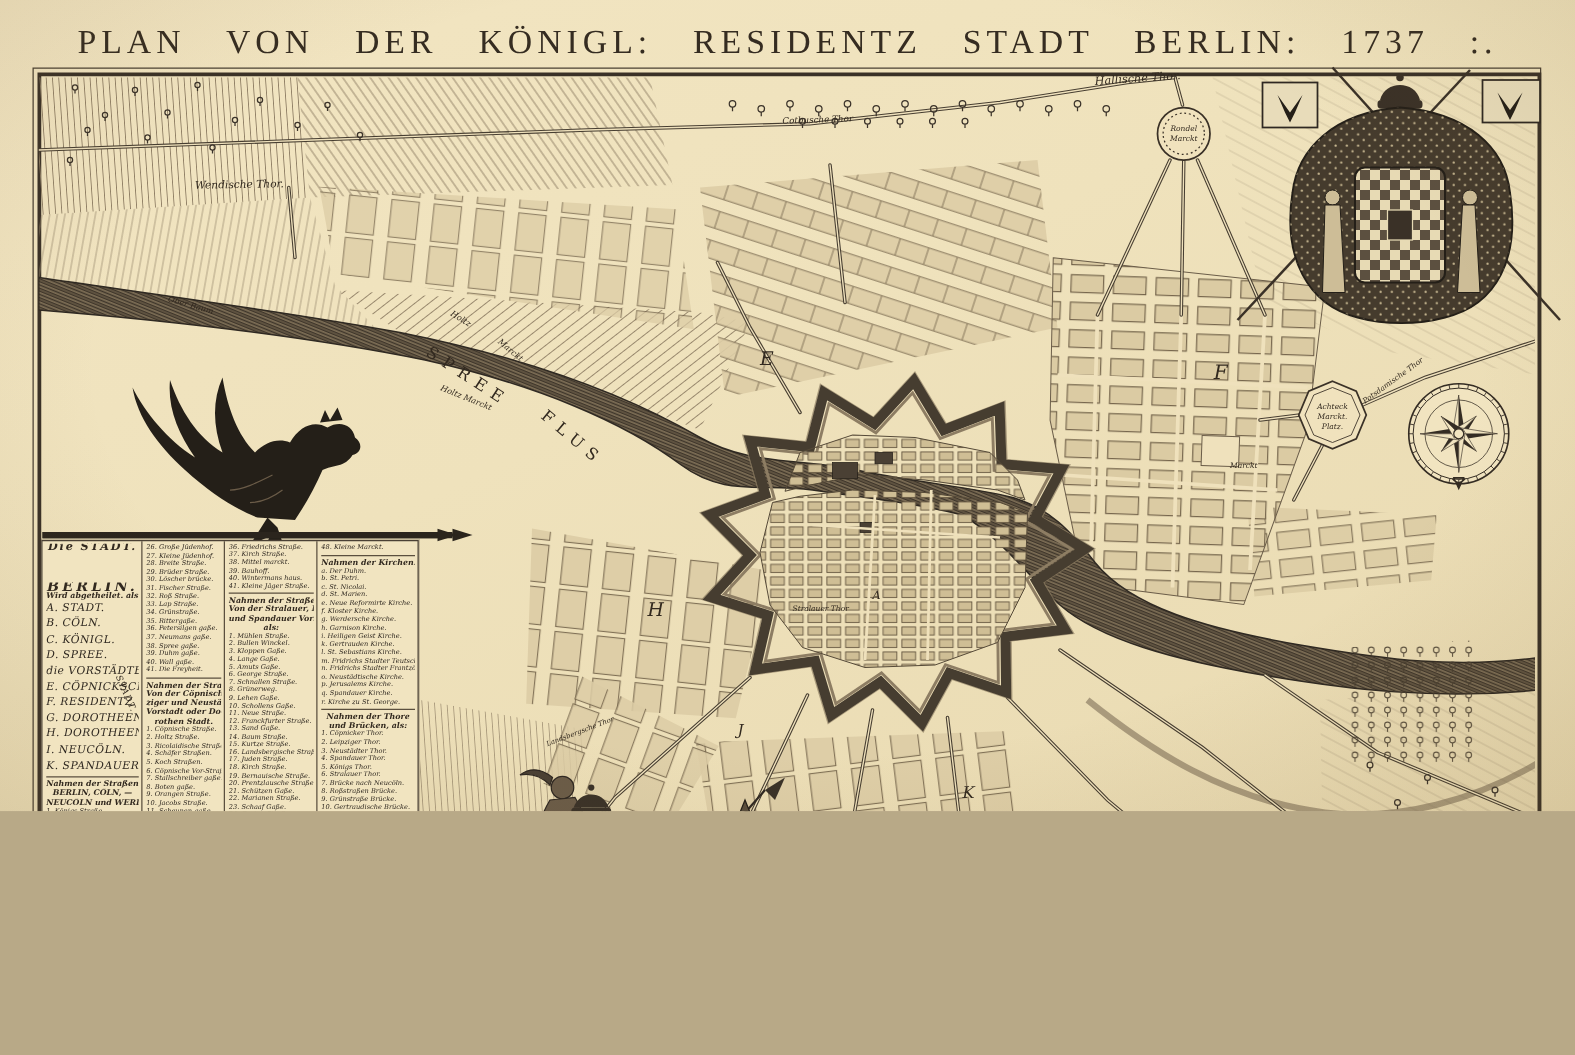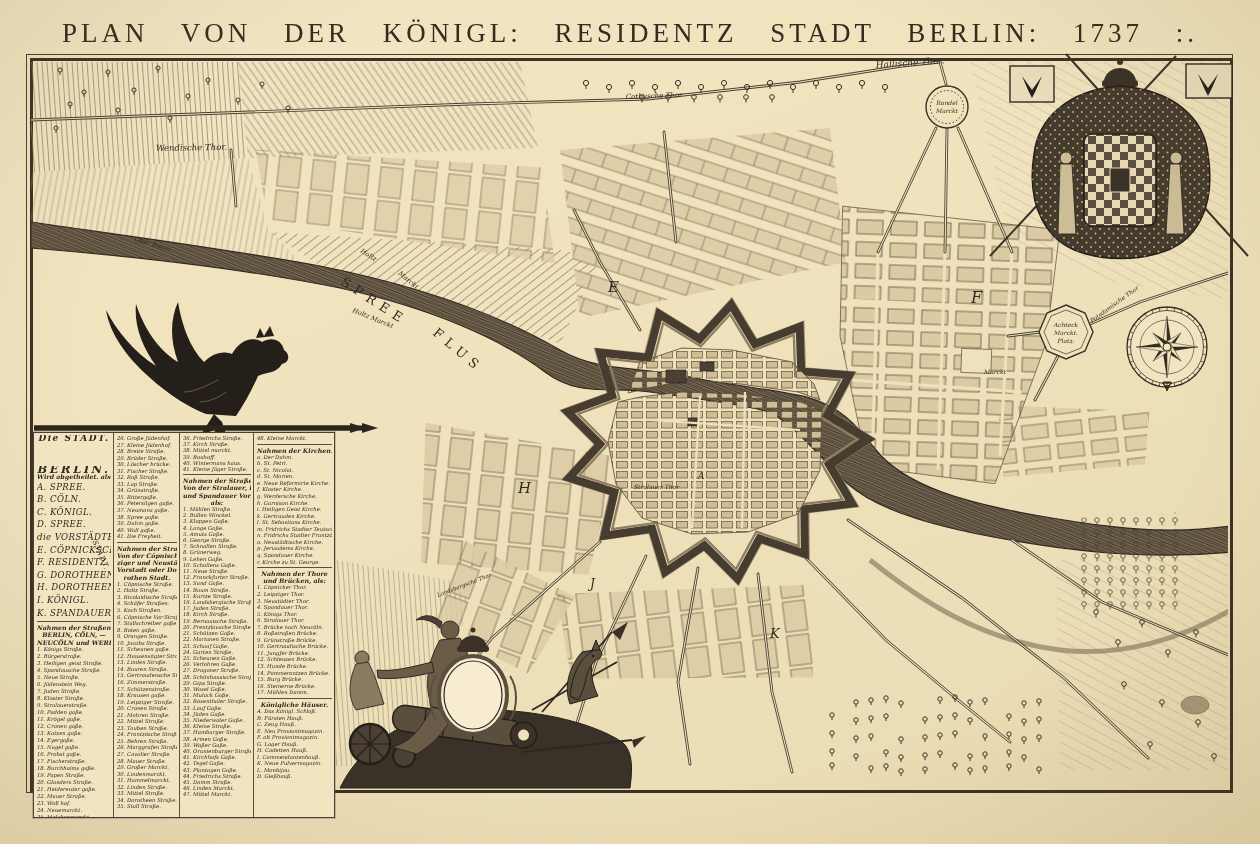--- a/index.html
+++ b/index.html
@@ -1,16 +1,16 @@
 <!DOCTYPE html>
 <html><head>
 <meta charset="utf-8">
 <style>
   html,body{margin:0;padding:0;background:#b8a987;}
-  .page{position:relative;width:1260px;height:844px;overflow:hidden;
+  .page{position:relative;width:1260px;height:649px;overflow:hidden;
         background:linear-gradient(155deg,#f2e5c2 0%,#efe2bc 45%,#e9dab1 100%);
         font-family:"DejaVu Serif",serif;color:#32291f;}
   .page::after{content:"";position:absolute;inset:0;pointer-events:none;
         background:radial-gradient(ellipse at 50% 45%, rgba(0,0,0,0) 62%, rgba(110,82,36,.14) 100%);}
   .map-title{position:absolute;top:18px;left:0;width:100%;text-align:center;
         font-family:"Liberation Serif",serif;font-size:27px;letter-spacing:4px;word-spacing:22px;
         color:#352c21;white-space:nowrap;}
   .frame-outer{position:absolute;left:26px;top:54px;width:1205px;height:737px;border:1.5px solid #4a4033;}
   .frame-inner{position:absolute;left:30px;top:58px;width:1197px;height:729px;border:3px solid #3a3127;}
   #map-svg{position:absolute;left:0;top:0;}
@@ -787,30 +787,30 @@
         <text x="698" y="479" font-size="9" fill="#32291f" font-family="&quot;DejaVu Serif&quot;,serif" font-style="italic">A</text>
       </g>
   </svg>
 
   <div class="legend">
     <div class="lcol c0">
         <div class="sec divisions">
           <div class="hdr h0">Die STADT.</div>
           <div class="hdr h1">BERLIN.</div>
           <div class="hdr h2">Wird abgetheilet. als:</div>
-          <div class="itm">A. SPREE.</div>
+          <div class="itm">A. STADT.</div>
           <div class="itm">B. CÖLN.</div>
           <div class="itm">C. KÖNIGL.</div>
           <div class="itm">D. SPREE.</div>
           <div class="itm">die VORSTÄDTE.</div>
           <div class="itm">E. CÖPNICKSCHE.</div>
           <div class="itm">F. RESIDENTZ</div>
           <div class="itm">G. DOROTHEEN</div>
           <div class="itm">H. DOROTHEEN</div>
-          <div class="itm">I. KÖNIGL.</div>
+          <div class="itm">I. NEUCÖLN.</div>
           <div class="itm">K. SPANDAUER.</div>
         </div>
         <div class="sec streets">
           <div class="hdr h0">Nahmen der Straßen Von</div>
           <div class="hdr h1">BERLIN, CÖLN, —</div>
           <div class="hdr h2">NEUCÖLN und WERDER.</div>
           <div class="itm">1. Königs Straße.</div>
           <div class="itm">2. Bürgerstraße.</div>
           <div class="itm">3. Heiligen geist Straße.</div>
           <div class="itm">4. Spandausche Straße.</div>

